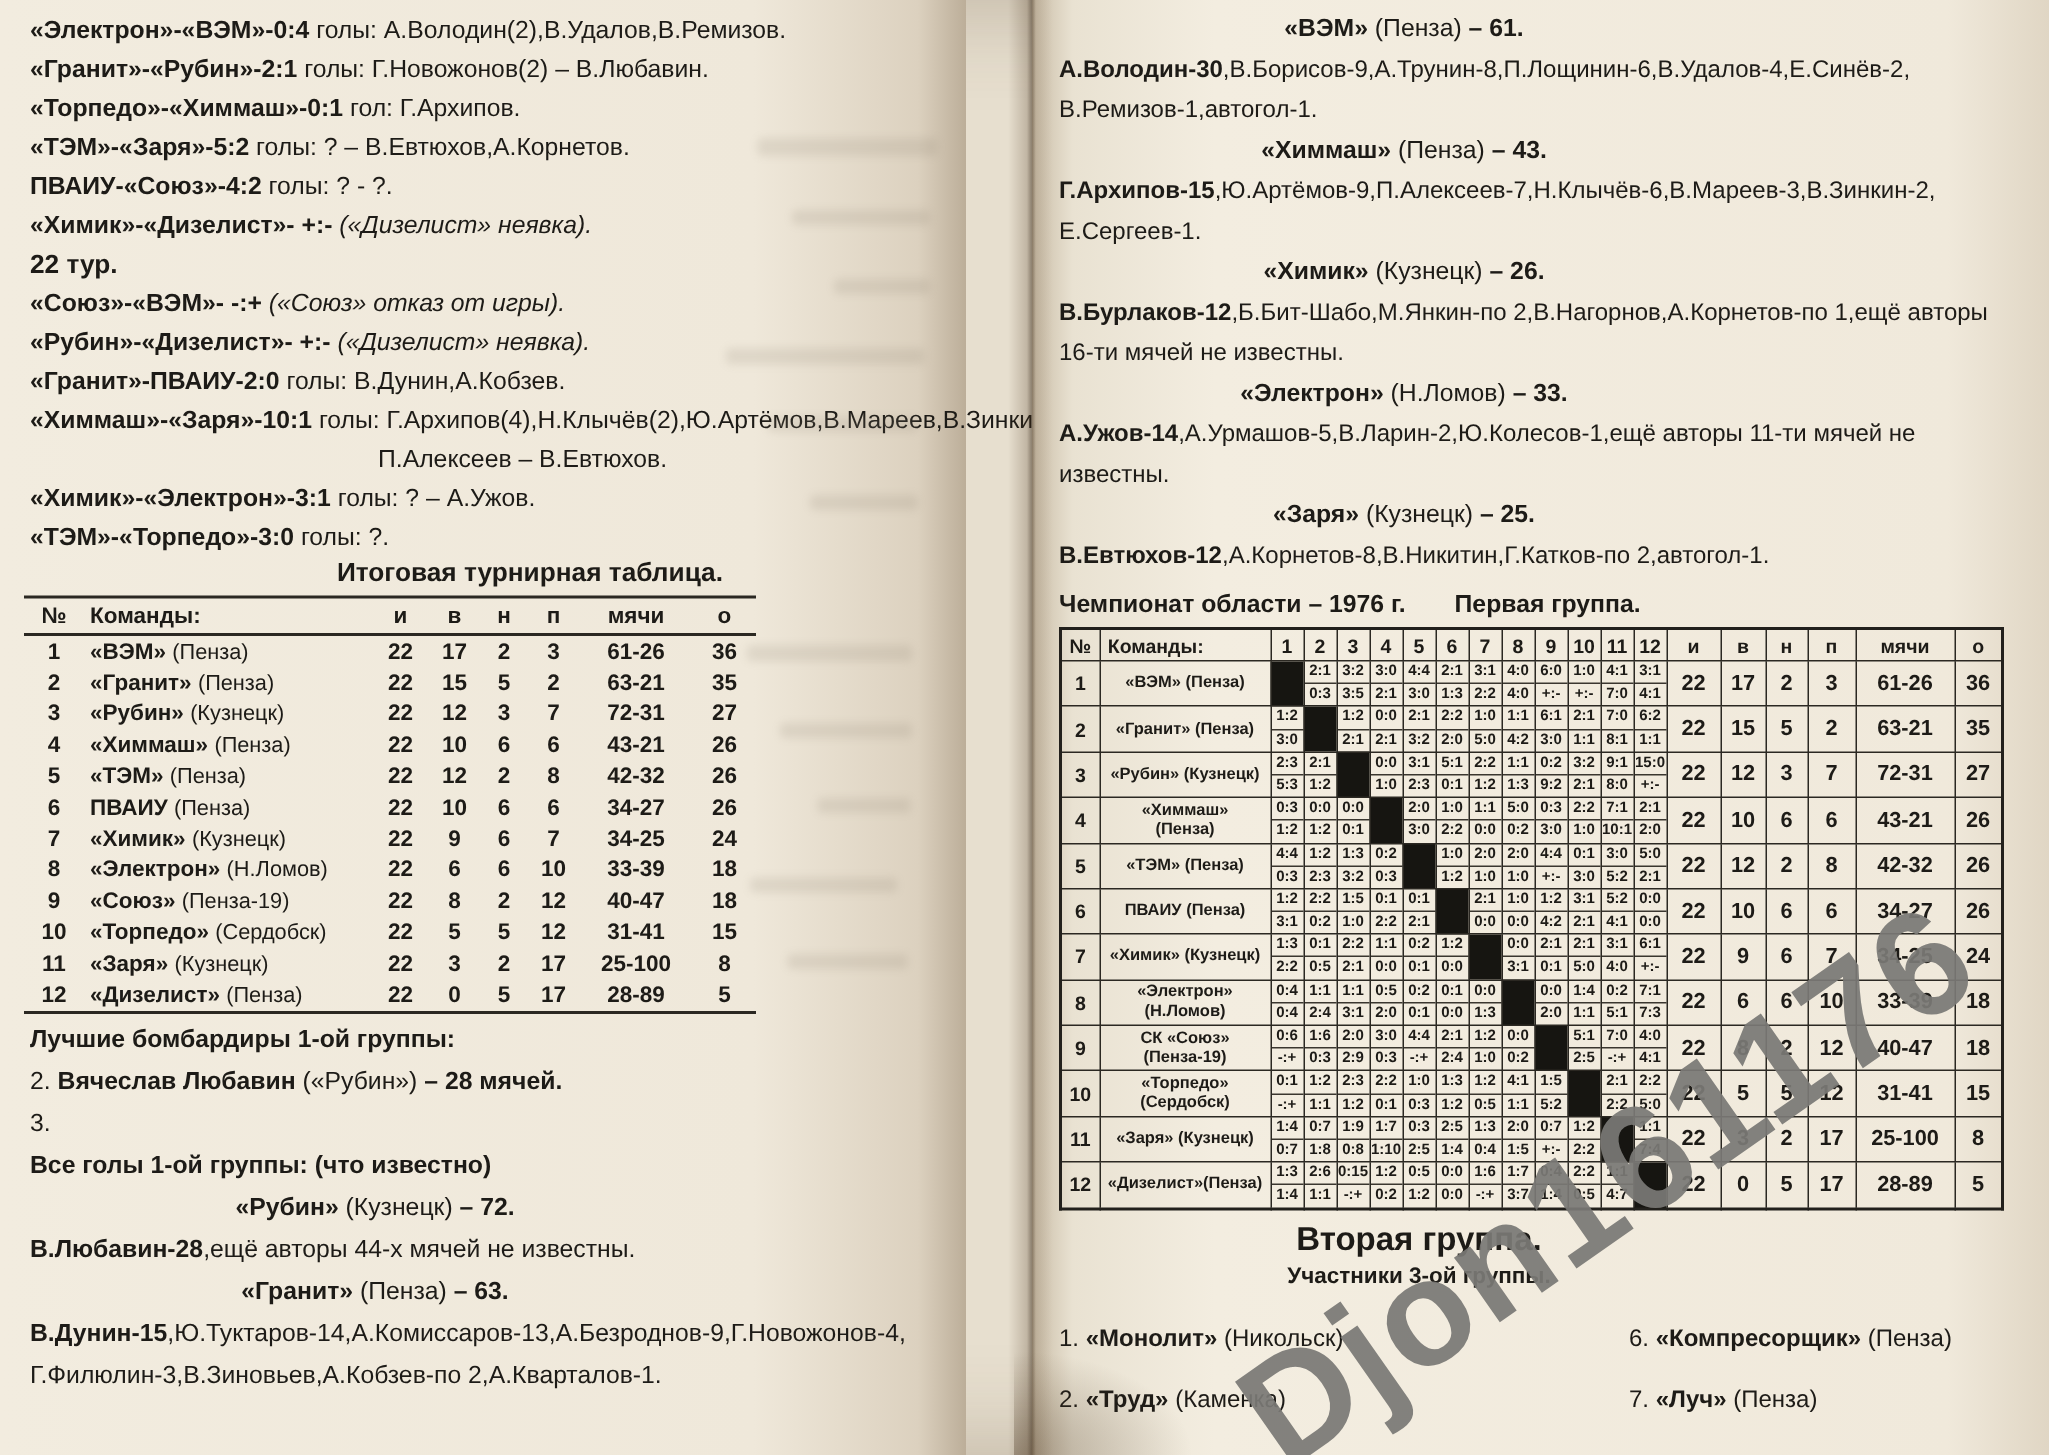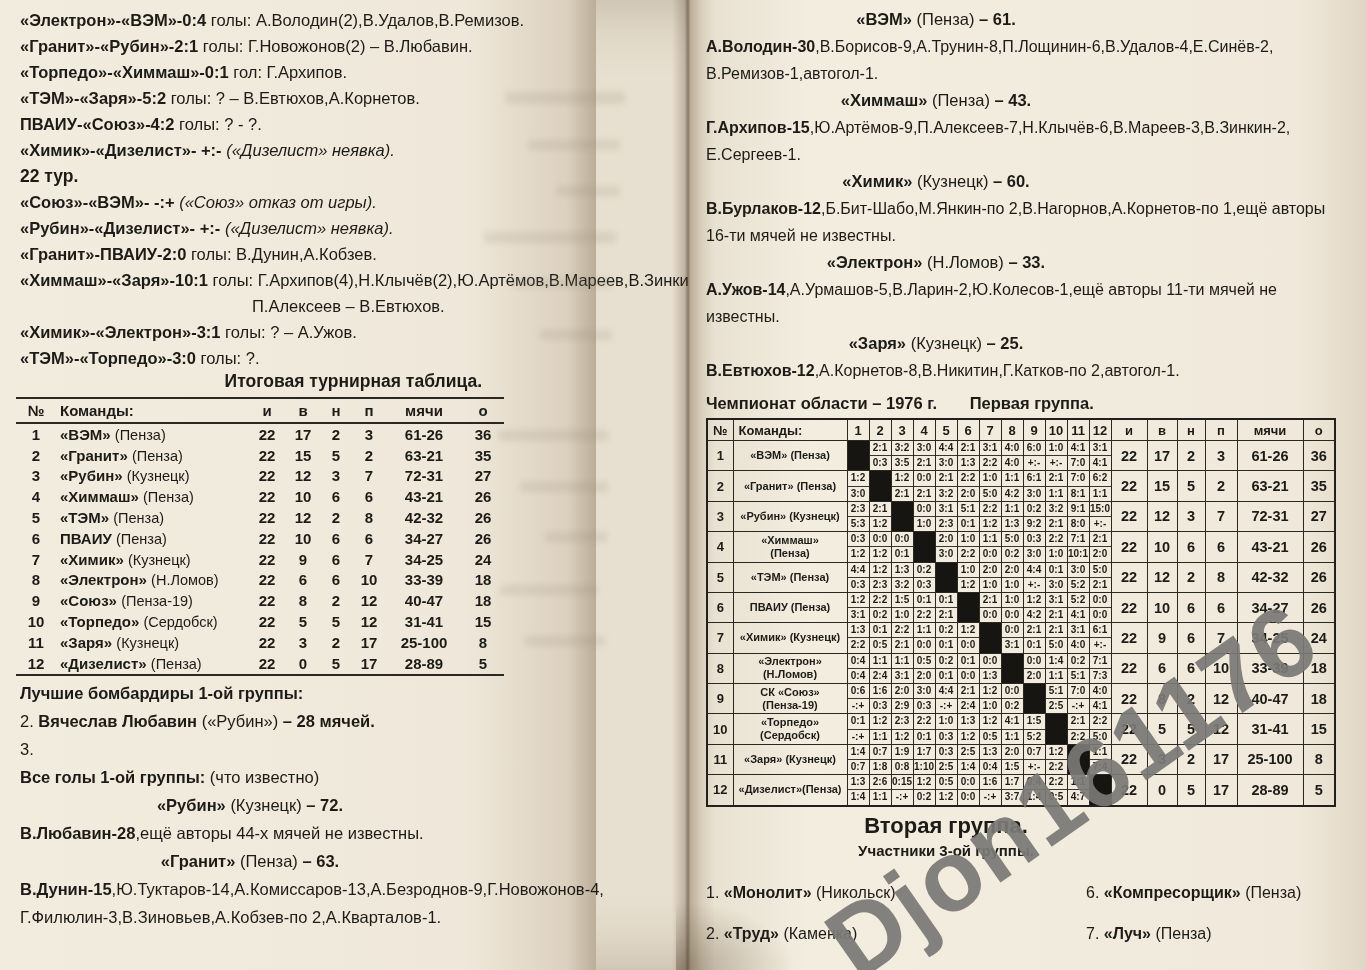--- a/index.html
+++ b/index.html
@@ -1,20 +1,20 @@
 <!DOCTYPE html>
 <html><head>
 <meta charset="utf-8">
 <style>
   html,body{margin:0;padding:0;background:#d8cfbe;}
   .scan{position:relative;width:1366px;height:970px;overflow:hidden;
         font-family:"Liberation Sans","DejaVu Sans",sans-serif;color:#1d1b17;
         background:#e7dfcf;box-shadow:inset 0 0 70px rgba(80,60,35,.3);}
   .page{position:absolute;top:0;height:970px;}
-  .page-left{left:0;width:596px;
+  .page-left{left:0;width:644px;
     background:linear-gradient(90deg,#f2ecdf 0%,#efe8da 78%,#dcd1bf 95%,#bcae99 100%);}
   .page-right{left:688px;width:678px;
     background:linear-gradient(90deg,#c9bca6 0%,#e9e2d2 4%,#f3ede0 18%,#f0e9db 90%,#e0d6c4 100%);}
   .spine{position:absolute;left:672px;top:0;width:30px;height:970px;z-index:3;pointer-events:none;
     background:linear-gradient(90deg,rgba(80,58,34,0) 0%,rgba(80,58,34,.25) 42%,rgba(55,38,20,.5) 52%,rgba(80,58,34,.12) 62%,rgba(80,58,34,0) 100%);}
   .corner-shade{position:absolute;left:676px;bottom:0;width:120px;height:70px;z-index:3;pointer-events:none;
     background:radial-gradient(ellipse at 0% 100%,rgba(70,50,28,.35),rgba(70,50,28,0) 70%);}
 
   
   #results{position:absolute;left:20px;top:7px;width:656px;}
@@ -33,21 +33,21 @@
   #final-table td.team{text-align:left;padding-left:4px;white-space:nowrap;}
   #final-table td.team .t{font-weight:700;}
   #final-table td.team .c{font-weight:400;font-size:14.5px;}
   .left-bottom{position:absolute;left:20px;top:679px;width:656px;font-size:16.5px;line-height:28px;}
   .left-bottom .b{font-weight:700;}
   .bomb-line{white-space:nowrap;}
   .sec-head{width:460px;text-align:center;font-weight:700;white-space:nowrap;}
   .sec-head .city{font-weight:400;}
   .sec-line{white-space:nowrap;}
   .sec-line .lead{font-weight:700;margin-top:14px;}
-  .goals-head .note{font-weight:400;}
+  .goals-head .note{font-weight:700;}
 
   
   .right-flow{position:absolute;left:18px;top:6px;width:652px;height:960px;overflow:hidden;}
   .right-flow .sec-head{font-size:16.5px;line-height:27px;}
   .right-flow .sec-line{font-size:16px;line-height:27px;}
   .ct-title{margin-top:7px;font-size:16.5px;font-weight:700;line-height:24px;white-space:nowrap;}
   .ct-title .sub{margin-left:28px;}
   #cross-table{margin-top:3px;border-collapse:collapse;border:2px solid #22201c;}
   #cross-table th,#cross-table td{border:1.5px solid #2b2822;padding:0;}
   #cross-table th{font-size:13px;font-weight:700;height:20px;text-align:center;}
@@ -279,21 +279,21 @@
 
   <div class="page page-right">
     <div class="right-flow">
       <div id="right-sections">
           <div class="sec-head"><span>«ВЭМ»</span> <span class="city">(Пенза)</span> <span>– 61.</span></div>
           <div class="sec-line"><span class="lead">А.Володин-30</span><span>,В.Борисов-9,А.Трунин-8,П.Лощинин-6,В.Удалов-4,Е.Синёв-2,</span></div>
           <div class="sec-line"><span>В.Ремизов-1,автогол-1.</span></div>
           <div class="sec-head"><span>«Химмаш»</span> <span class="city">(Пенза)</span> <span>– 43.</span></div>
           <div class="sec-line"><span class="lead">Г.Архипов-15</span><span>,Ю.Артёмов-9,П.Алексеев-7,Н.Клычёв-6,В.Мареев-3,В.Зинкин-2,</span></div>
           <div class="sec-line"><span>Е.Сергеев-1.</span></div>
-          <div class="sec-head"><span>«Химик»</span> <span class="city">(Кузнецк)</span> <span>– 60.</span></div>
+          <div class="sec-head"><span>«Химик»</span> <span class="city">(Кузнецк)</span> <span>– 26.</span></div>
           <div class="sec-line"><span class="lead">В.Бурлаков-12</span><span>,Б.Бит-Шабо,М.Янкин-по 2,В.Нагорнов,А.Корнетов-по 1,ещё авторы</span></div>
           <div class="sec-line"><span>16-ти мячей не известны.</span></div>
           <div class="sec-head"><span>«Электрон»</span> <span class="city">(Н.Ломов)</span> <span>– 33.</span></div>
           <div class="sec-line"><span class="lead">А.Ужов-14</span><span>,А.Урмашов-5,В.Ларин-2,Ю.Колесов-1,ещё авторы 11-ти мячей не</span></div>
           <div class="sec-line"><span>известны.</span></div>
           <div class="sec-head"><span>«Заря»</span> <span class="city">(Кузнецк)</span> <span>– 25.</span></div>
           <div class="sec-line"><span class="lead">В.Евтюхов-12</span><span>,А.Корнетов-8,В.Никитин,Г.Катков-по 2,автогол-1.</span></div>
         </div>
 
       <div class="ct-title">

